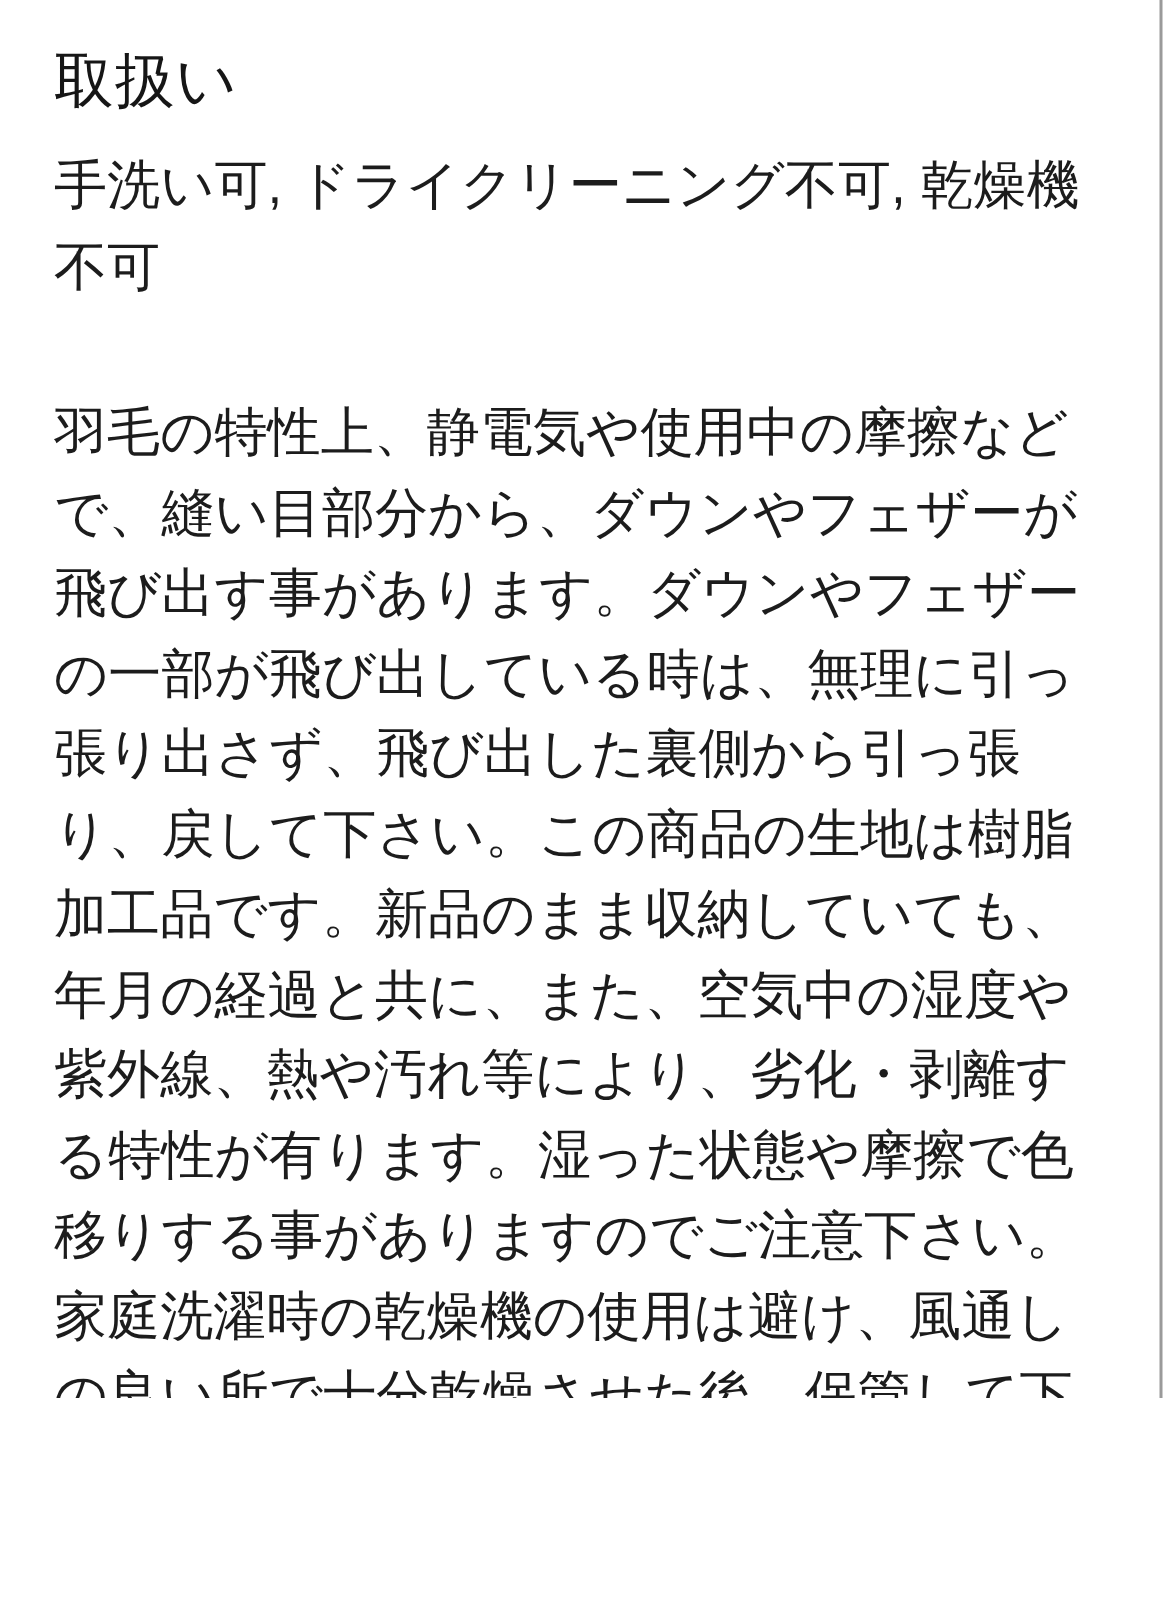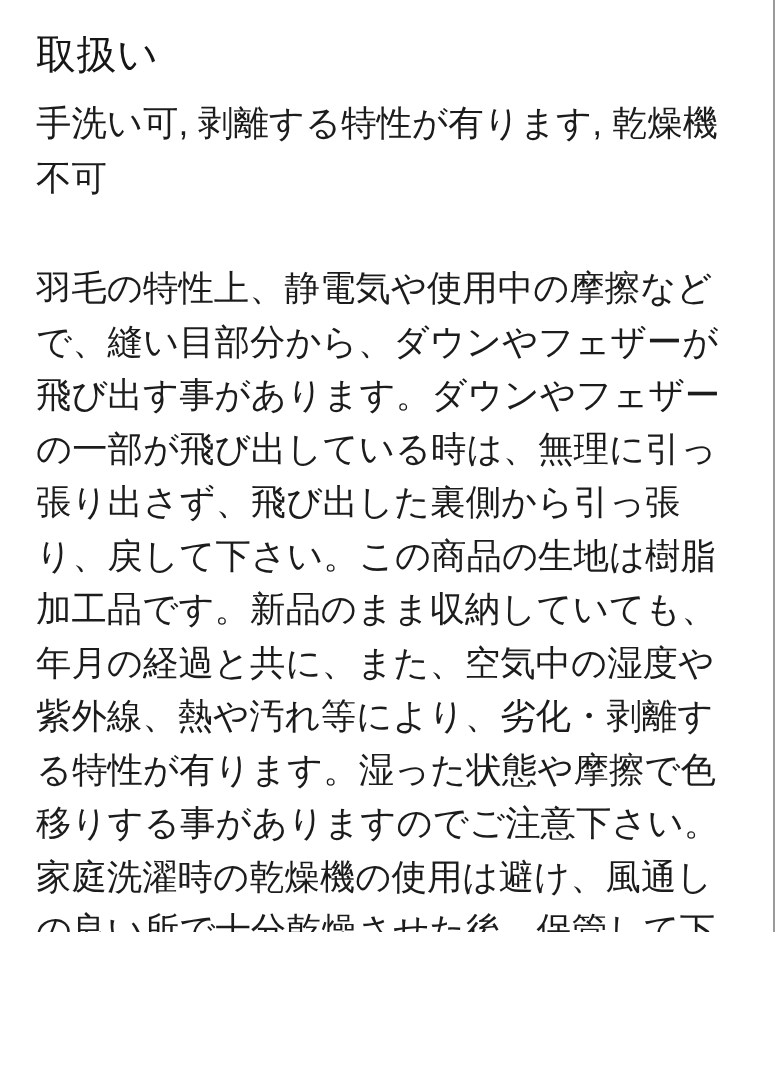--- a/index.html
+++ b/index.html
@@ -58,17 +58,17 @@
     width: 2px;
     background: #9a9a9a;
   }
 </style>
 </head>
 <body>
 
 <div class="page">
   <div class="content">
     <h2 class="section-title">取扱い</h2>
-    <p class="care-summary">手洗い可, 剥離する特性が有ります, 乾燥機不可</p>
+    <p class="care-summary">手洗い可, ドライクリーニング不可, 乾燥機不可</p>
     <p class="care-description">羽毛の特性上、静電気や使用中の摩擦などで、縫い目部分から、ダウンやフェザーが飛び出す事があります。ダウンやフェザーの一部が飛び出している時は、無理に引っ張り出さず、飛び出した裏側から引っ張り、戻して下さい。この商品の生地は樹脂加工品です。新品のまま収納していても、年月の経過と共に、また、空気中の湿度や紫外線、熱や汚れ等により、劣化・剥離する特性が有ります。湿った状態や摩擦で色移りする事がありますのでご注意下さい。家庭洗濯時の乾燥機の使用は避け、風通しの良い所で十分乾燥させた後、保管して下さい。お取り扱いにより劣化が促進される場合がありますのでご注意下さい。2024年製造。</p>
   </div>
   <div class="right-divider"></div>
 </div>
 
 </body></html>

